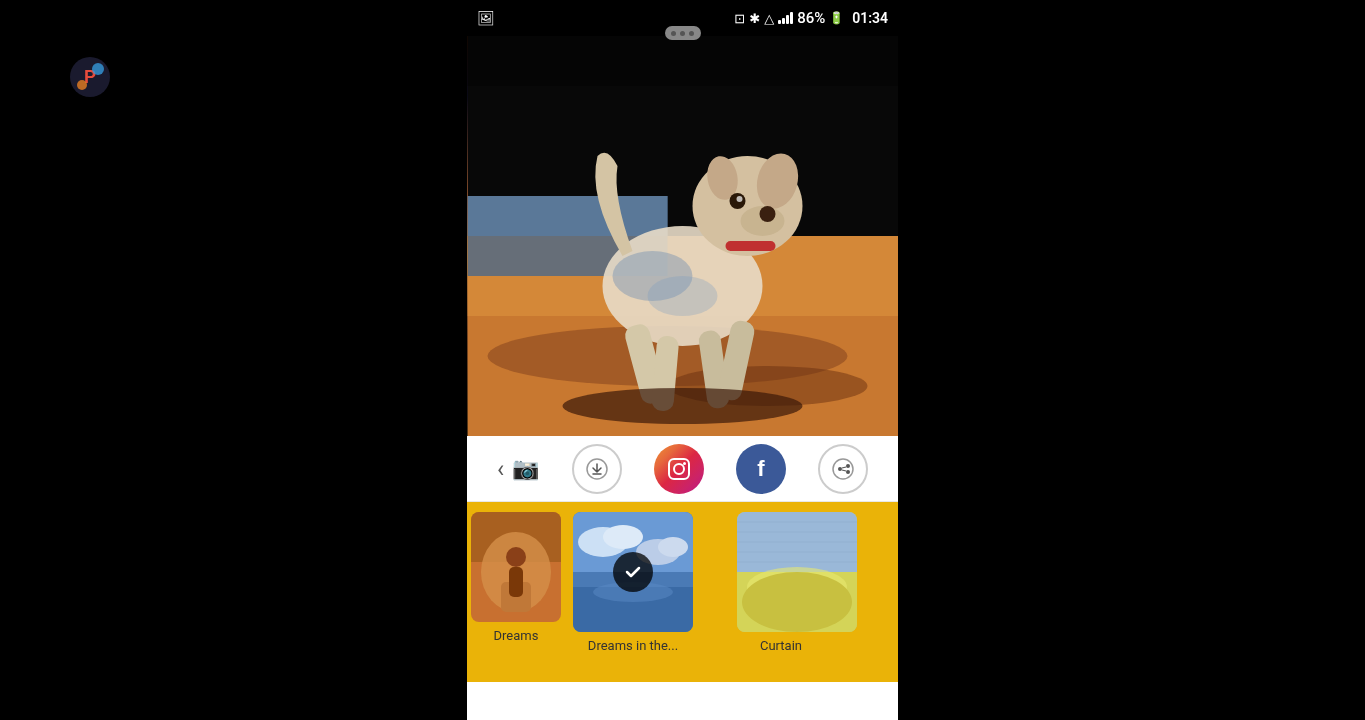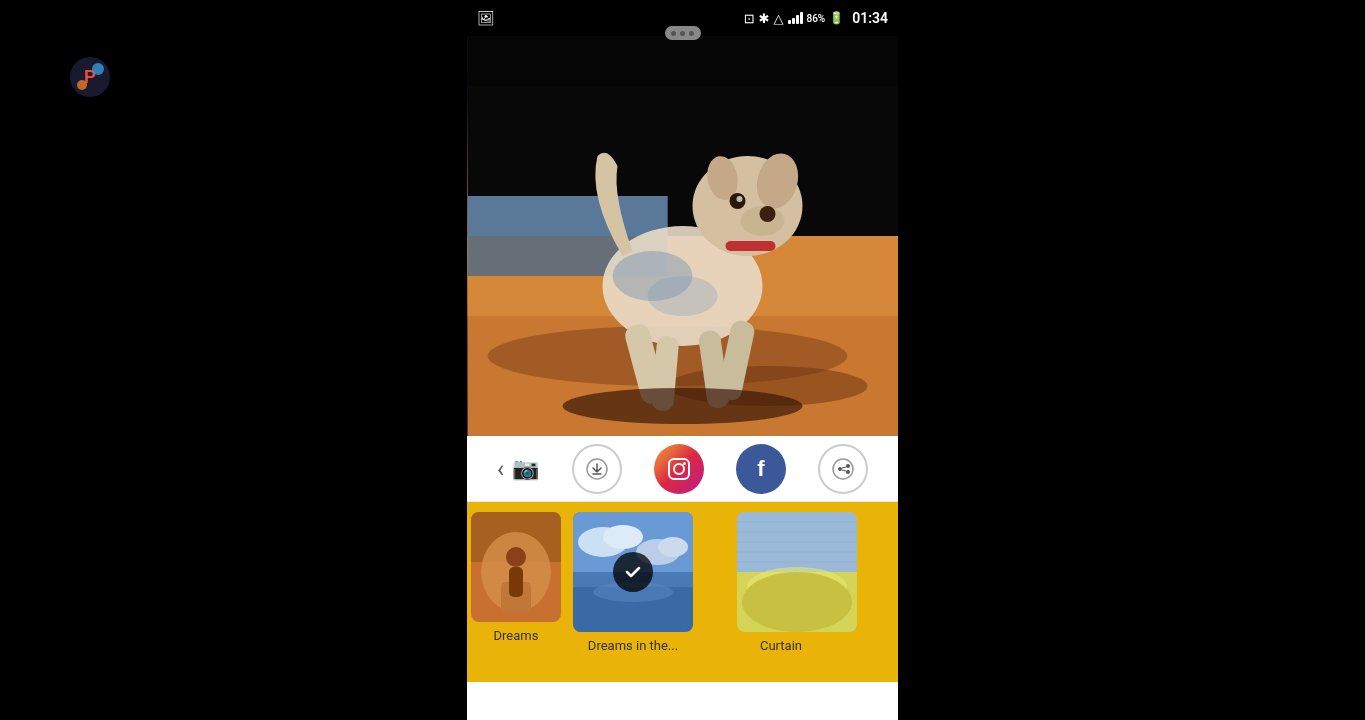--- a/index.html
+++ b/index.html
@@ -303,21 +303,21 @@
     <div class="status-bar-right">
       <span>⊡</span>
       <span>✱</span>
       <span>△</span>
       <div class="signal-bars">
         <div class="signal-bar" style="height:4px;"></div>
         <div class="signal-bar" style="height:6px;"></div>
         <div class="signal-bar" style="height:9px;"></div>
         <div class="signal-bar" style="height:12px;"></div>
       </div>
-      <span style="font-size:10px;">86%</span>
+      <span style="font-size:15px;">86%</span>
       <span style="font-size:12px;">🔋</span>
       <span style="font-size:14px;font-weight:600;margin-left:4px;">01:34</span>
     </div>
   </div>
 
   <div class="more-dots-btn">
     <div class="dot"></div>
     <div class="dot"></div>
     <div class="dot"></div>
   </div>

